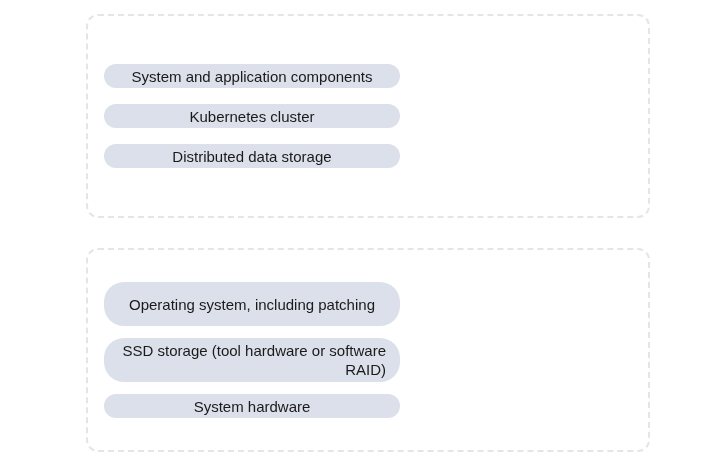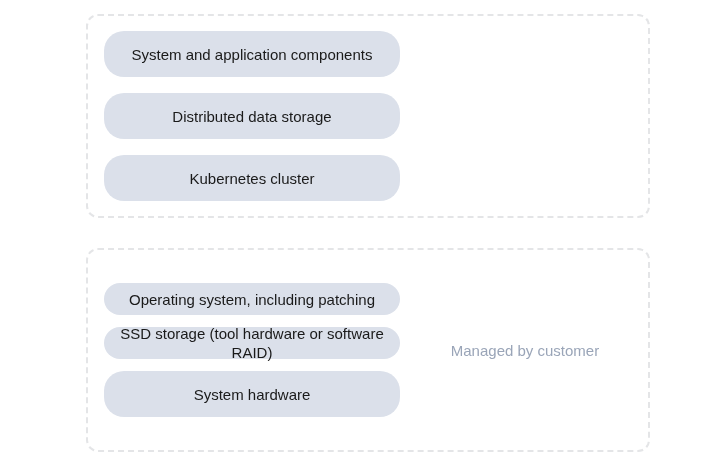--- a/index.html
+++ b/index.html
@@ -65,22 +65,22 @@
     border-radius: 20px;
     color: #1a1a1a;
     font-size: 15px;
     line-height: 19px;
     text-align: center;
     display: flex;
     align-items: center;
     justify-content: center;
     padding: 0 14px;
   }
-  .pill-1line { height: 46px; }
-  .pill-2line { height: 32px; }
+  .pill-1line { height: 24px; }
+  .pill-2line { height: 44px; text-align: right; }
   .pill span { display: block; }
 
   
   .caption-column {
     flex: 1;
     display: flex;
     align-items: center;
     justify-content: center;
     height: 100%;
   }
@@ -97,45 +97,40 @@
 
 <div class="diagram">
 
   <div class="group group-top">
 
     <div class="pill-column pill-column-top">
       <div class="pill pill-1line">
         <span>System and application components</span>
       </div>
       <div class="pill pill-1line">
-        <span>Distributed data storage</span>
+        <span>Kubernetes cluster</span>
       </div>
       <div class="pill pill-1line">
-        <span>Kubernetes cluster</span>
+        <span>Distributed data storage</span>
       </div>
     </div>
 
 
   </div>
 
   <div class="group group-bottom">
 
     <div class="pill-column pill-column-bottom">
       <div class="pill pill-2line">
         <span>Operating system, including patching</span>
       </div>
       <div class="pill pill-2line">
         <span>SSD storage (tool hardware or software RAID)</span>
       </div>
       <div class="pill pill-1line">
         <span>System hardware</span>
       </div>
     </div>
 
-    <div class="caption-column">
-      <div class="caption">
-        <span>Managed by customer</span>
-      </div>
-    </div>
 
   </div>
 
 </div>
 
 </body></html>

